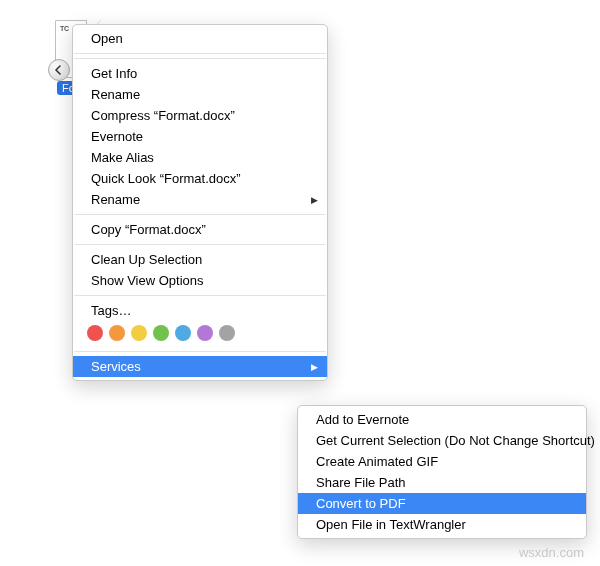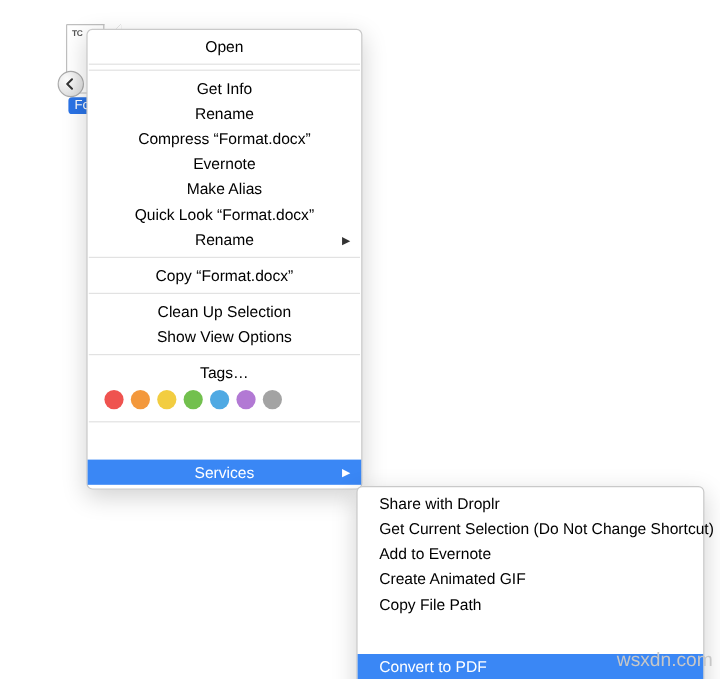--- a/index.html
+++ b/index.html
@@ -83,42 +83,40 @@
       position: absolute;
       background: #fff;
       border: 1px solid #c9c9c9;
       border-radius: 5px;
       box-shadow: 0 6px 20px rgba(0,0,0,0.18);
       padding: 3px 0;
     }
     .primary-menu {
       left: 72px;
       top: 24px;
-      width: 230px;
-      text-align: center;
+      width: 256px;
     }
     .menu-item {
       padding: 2px 18px;
       line-height: 17px;
       white-space: nowrap;
       position: relative;
       cursor: default;
     }
     .menu-item.has-sub::after {
       content: "▶";
       position: absolute;
       right: 9px;
       top: 3px;
       font-size: 9px;
       color: #333;
     }
     .menu-item.selected {
       background: #3a87f5;
       color: #fff;
-      margin-top: 31px;
     }
     .menu-item.selected.has-sub::after {
       color: #fff;
     }
     .menu-sep {
       border-top: 1px solid #e2e2e2;
       margin: 4px 1px;
     }
     .tags-row {
       padding: 4px 14px 6px;
@@ -131,22 +129,22 @@
       border-radius: 50%;
     }
     .submenu {
       left: 297px;
       top: 405px;
       width: 290px;
     }
     .watermark {
       position: absolute;
       bottom: 6px;
-      right: 6px;
-      font-size: 16px;
+      right: 16px;
+      font-size: 13px;
       color: #c7c7c7;
     }
   </style>
 </head>
 <body>
 
 <div class="file-icon-wrap">
   <div class="file-icon">
     <span class="file-badge">TC</span>
     <span class="back-arrow">
@@ -183,23 +181,22 @@
     <span class="tag-dot" style="background: rgb(114, 192, 78);"></span>
     <span class="tag-dot" style="background: rgb(79, 169, 227);"></span>
     <span class="tag-dot" style="background: rgb(178, 121, 212);"></span>
     <span class="tag-dot" style="background: rgb(163, 163, 163);"></span>
   </div>
   <div class="menu-sep"></div>
   <div class="menu-item has-sub selected">Services</div>
 </div>
 
 <div class="menu submenu">
-  <div class="menu-item">Share with Droplr</div>
+  <div class="menu-item">Add to Evernote</div>
   <div class="menu-item">Get Current Selection (Do Not Change Shortcut)</div>
-  <div class="menu-item">Add to Evernote</div>
   <div class="menu-item">Create Animated GIF</div>
-  <div class="menu-item">Copy File Path</div>
+  <div class="menu-item">Share File Path</div>
   <div class="menu-item selected">Convert to PDF</div>
   <div class="menu-item">Open File in TextWrangler</div>
 
 </div>
 
 <div class="watermark">wsxdn.com</div>
 
 </body></html>

